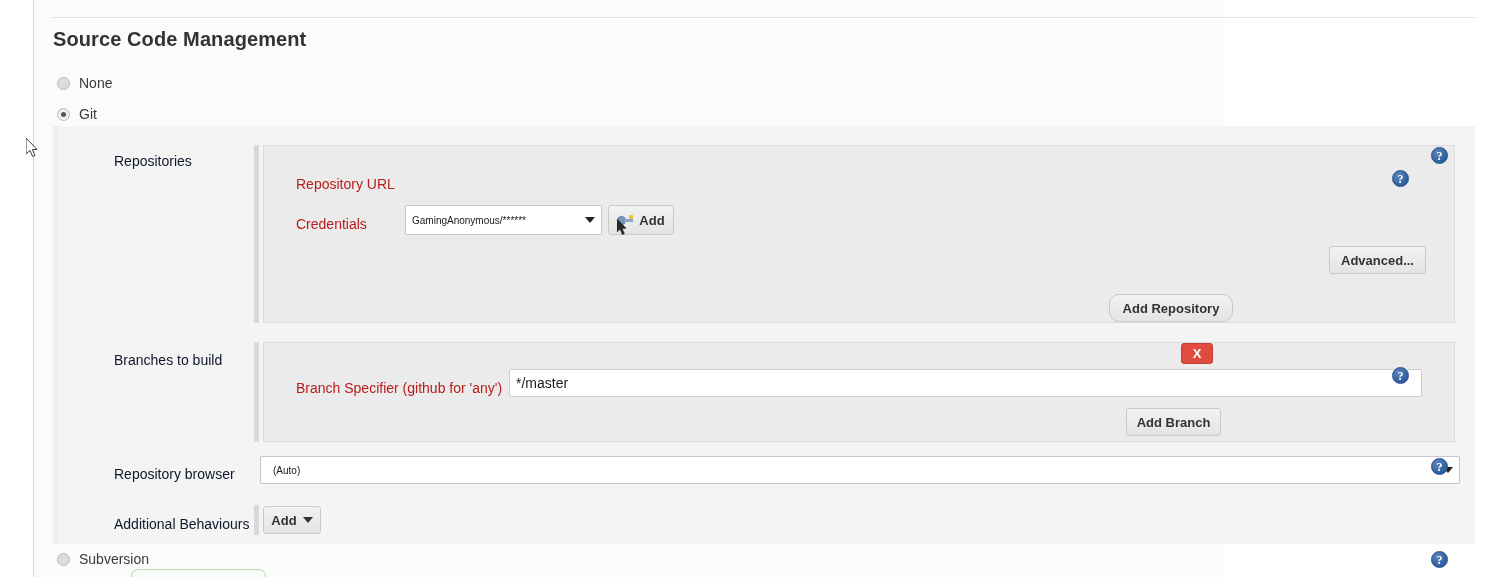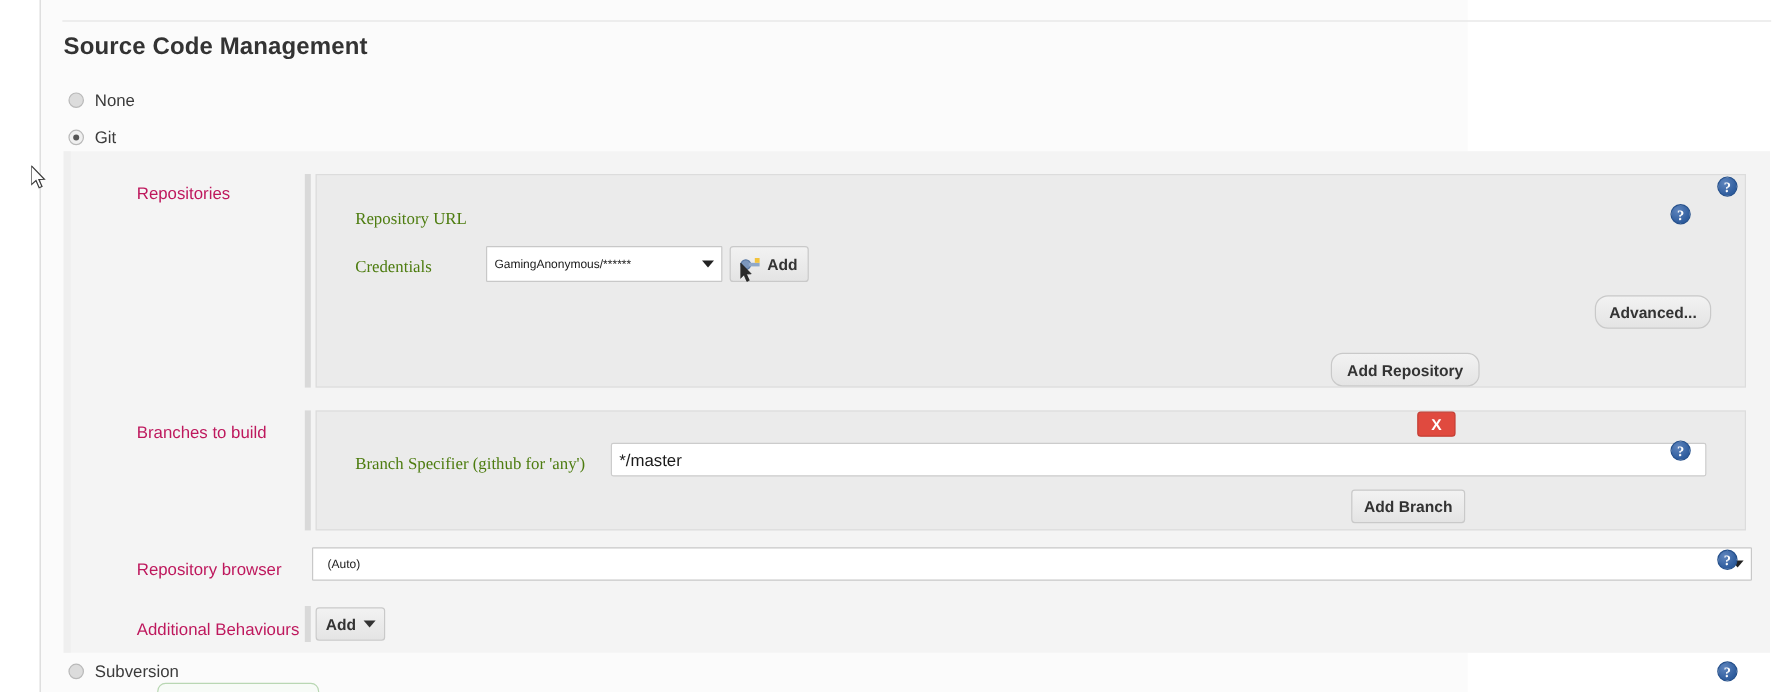--- a/index.html
+++ b/index.html
@@ -80,43 +80,42 @@
     position: absolute;
     left: 19px; top: 126px;
     width: 1422px; height: 418px;
     background: #f4f4f4;
     border-left: 6px solid #efefef;
   }
 
   .row-label {
     position: absolute;
     font-size: 14px;
-    color: #be185d;
+    color: #0f172a;
     white-space: nowrap;
   }
 
   
   .accent-bar {
     position: absolute;
     width: 5px;
     background: #d9d9d9;
   }
 
   .panel {
     position: absolute;
     background: #ebebeb;
     border: 1px solid #dcdcdc;
   }
 
   .field-label {
     position: absolute;
     font-size: 14px;
-    color: #4d7c0f;
+    color: #b91c1c;
     white-space: nowrap;
-    font-family: Liberation Serif, serif;
   }
 
   input.text-input {
     position: absolute;
     height: 28px;
     padding: 2px 6px;
     font-size: 14px;
     font-family: "Liberation Sans", sans-serif;
     color: #1a1a1a;
     background: #ffffff;
@@ -299,21 +298,21 @@
 
         <div class="btn" style="left:344px; top:59px; width:66px; height:30px;">
           <span class="key-icon">
             <span class="kbow"></span>
             <span class="kshaft"></span>
             <span class="ktooth"></span>
           </span>
           <span>Add</span>
         </div>
 
-        <div class="btn" style="left:1065px; top:100px; width:97px; height:28px;border-radius:11px;">
+        <div class="btn" style="left:1065px; top:100px; width:97px; height:28px;">
           <span>Advanced...</span>
         </div>
       </div>
 
       <div class="btn" style="left:1050px; top:168px; width:124px; height:28px;border-radius:10px;">
         <span>Add Repository</span>
       </div>
 
       <div class="row-label" style="left:55px; top:226px;text-align:center;">Branches to build</div>
 

